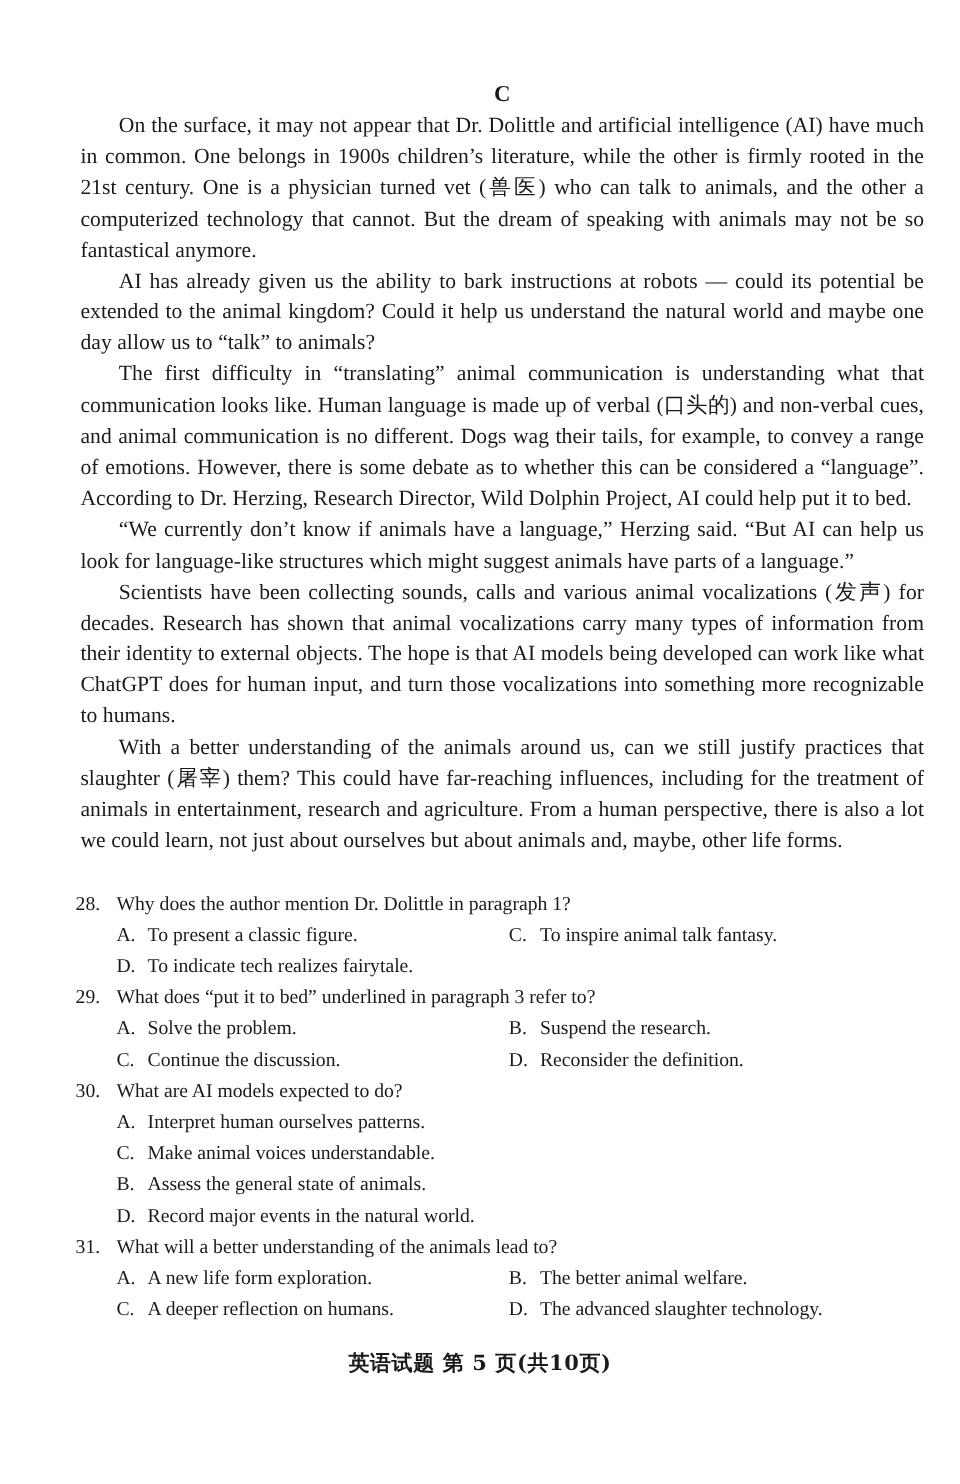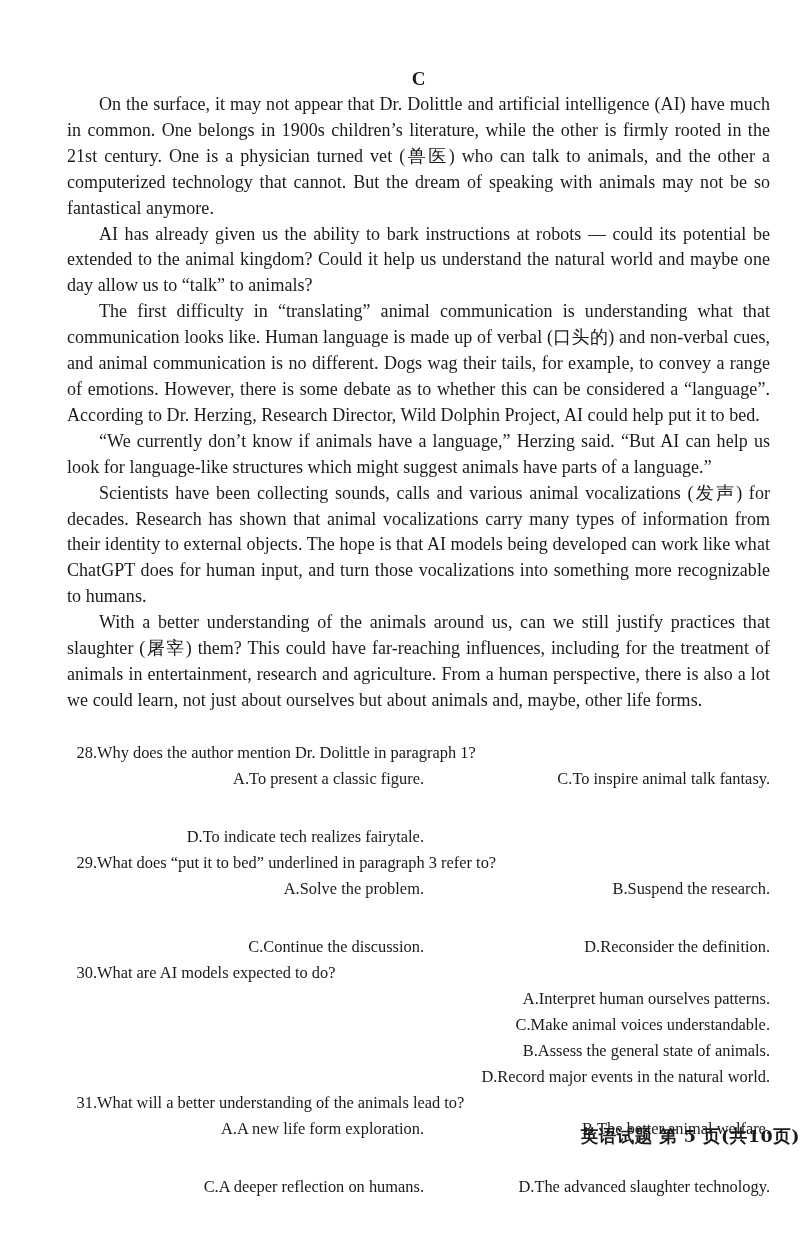--- a/index.html
+++ b/index.html
@@ -12,30 +12,30 @@
   .section-title {
     text-align: center; font-weight: bold; font-size: 19px;
     height: 26px; line-height: 26px; margin: 0 0 0 0;
   }
   .para {
     font-size: 18px; line-height: 25.9px; text-align: justify;
     text-indent: 32px; margin: 0; letter-spacing: 0.05px;
   }
   .para .ul { text-underline-offset: 3px; margin-top: 28px; }
   .questions { position: absolute; left: 63px; top: 740px; width: 707px; }
-  .q { font-size: 16.4px; line-height: 26px; text-align: right; }
+  .q { font-size: 16.4px; line-height: 26px; }
   .stem { display: flex; }
   .qnum { width: 34px; flex: none; }
   .opts { padding-left: 34px; }
-  .opts.two { display: grid; grid-template-columns: 327px auto; gap: 32px; }
+  .opts.two { display: grid; grid-template-columns: 327px auto; }
   .opt { white-space: nowrap; height: 26px; }
   .opt .letter { display: inline-block; width: 26px; }
   .footer {
     position: absolute; left: 0; width: 800px; top: 1124px;
-    text-align: right; font-size: 17.5px; font-weight: bold;
+    text-align: center; font-size: 17.5px; font-weight: bold;
     font-family: "DejaVu Serif", serif; letter-spacing: 0.5px;
   }
 </style>
 </head>
 <body>
 
 <div class="page">
   <div class="section-title">C</div>
   <div id="paragraphs">
       <p class="para"><span>On the surface, it may not appear that Dr. Dolittle and artificial intelligence (AI) have much in common. One belongs in 1900s children’s literature, while the other is firmly rooted in the 21st century. One is a physician turned vet (兽医) who can talk to animals, and the other a computerized technology that cannot. But the dream of speaking with animals may not be so fantastical anymore.</span></p>

